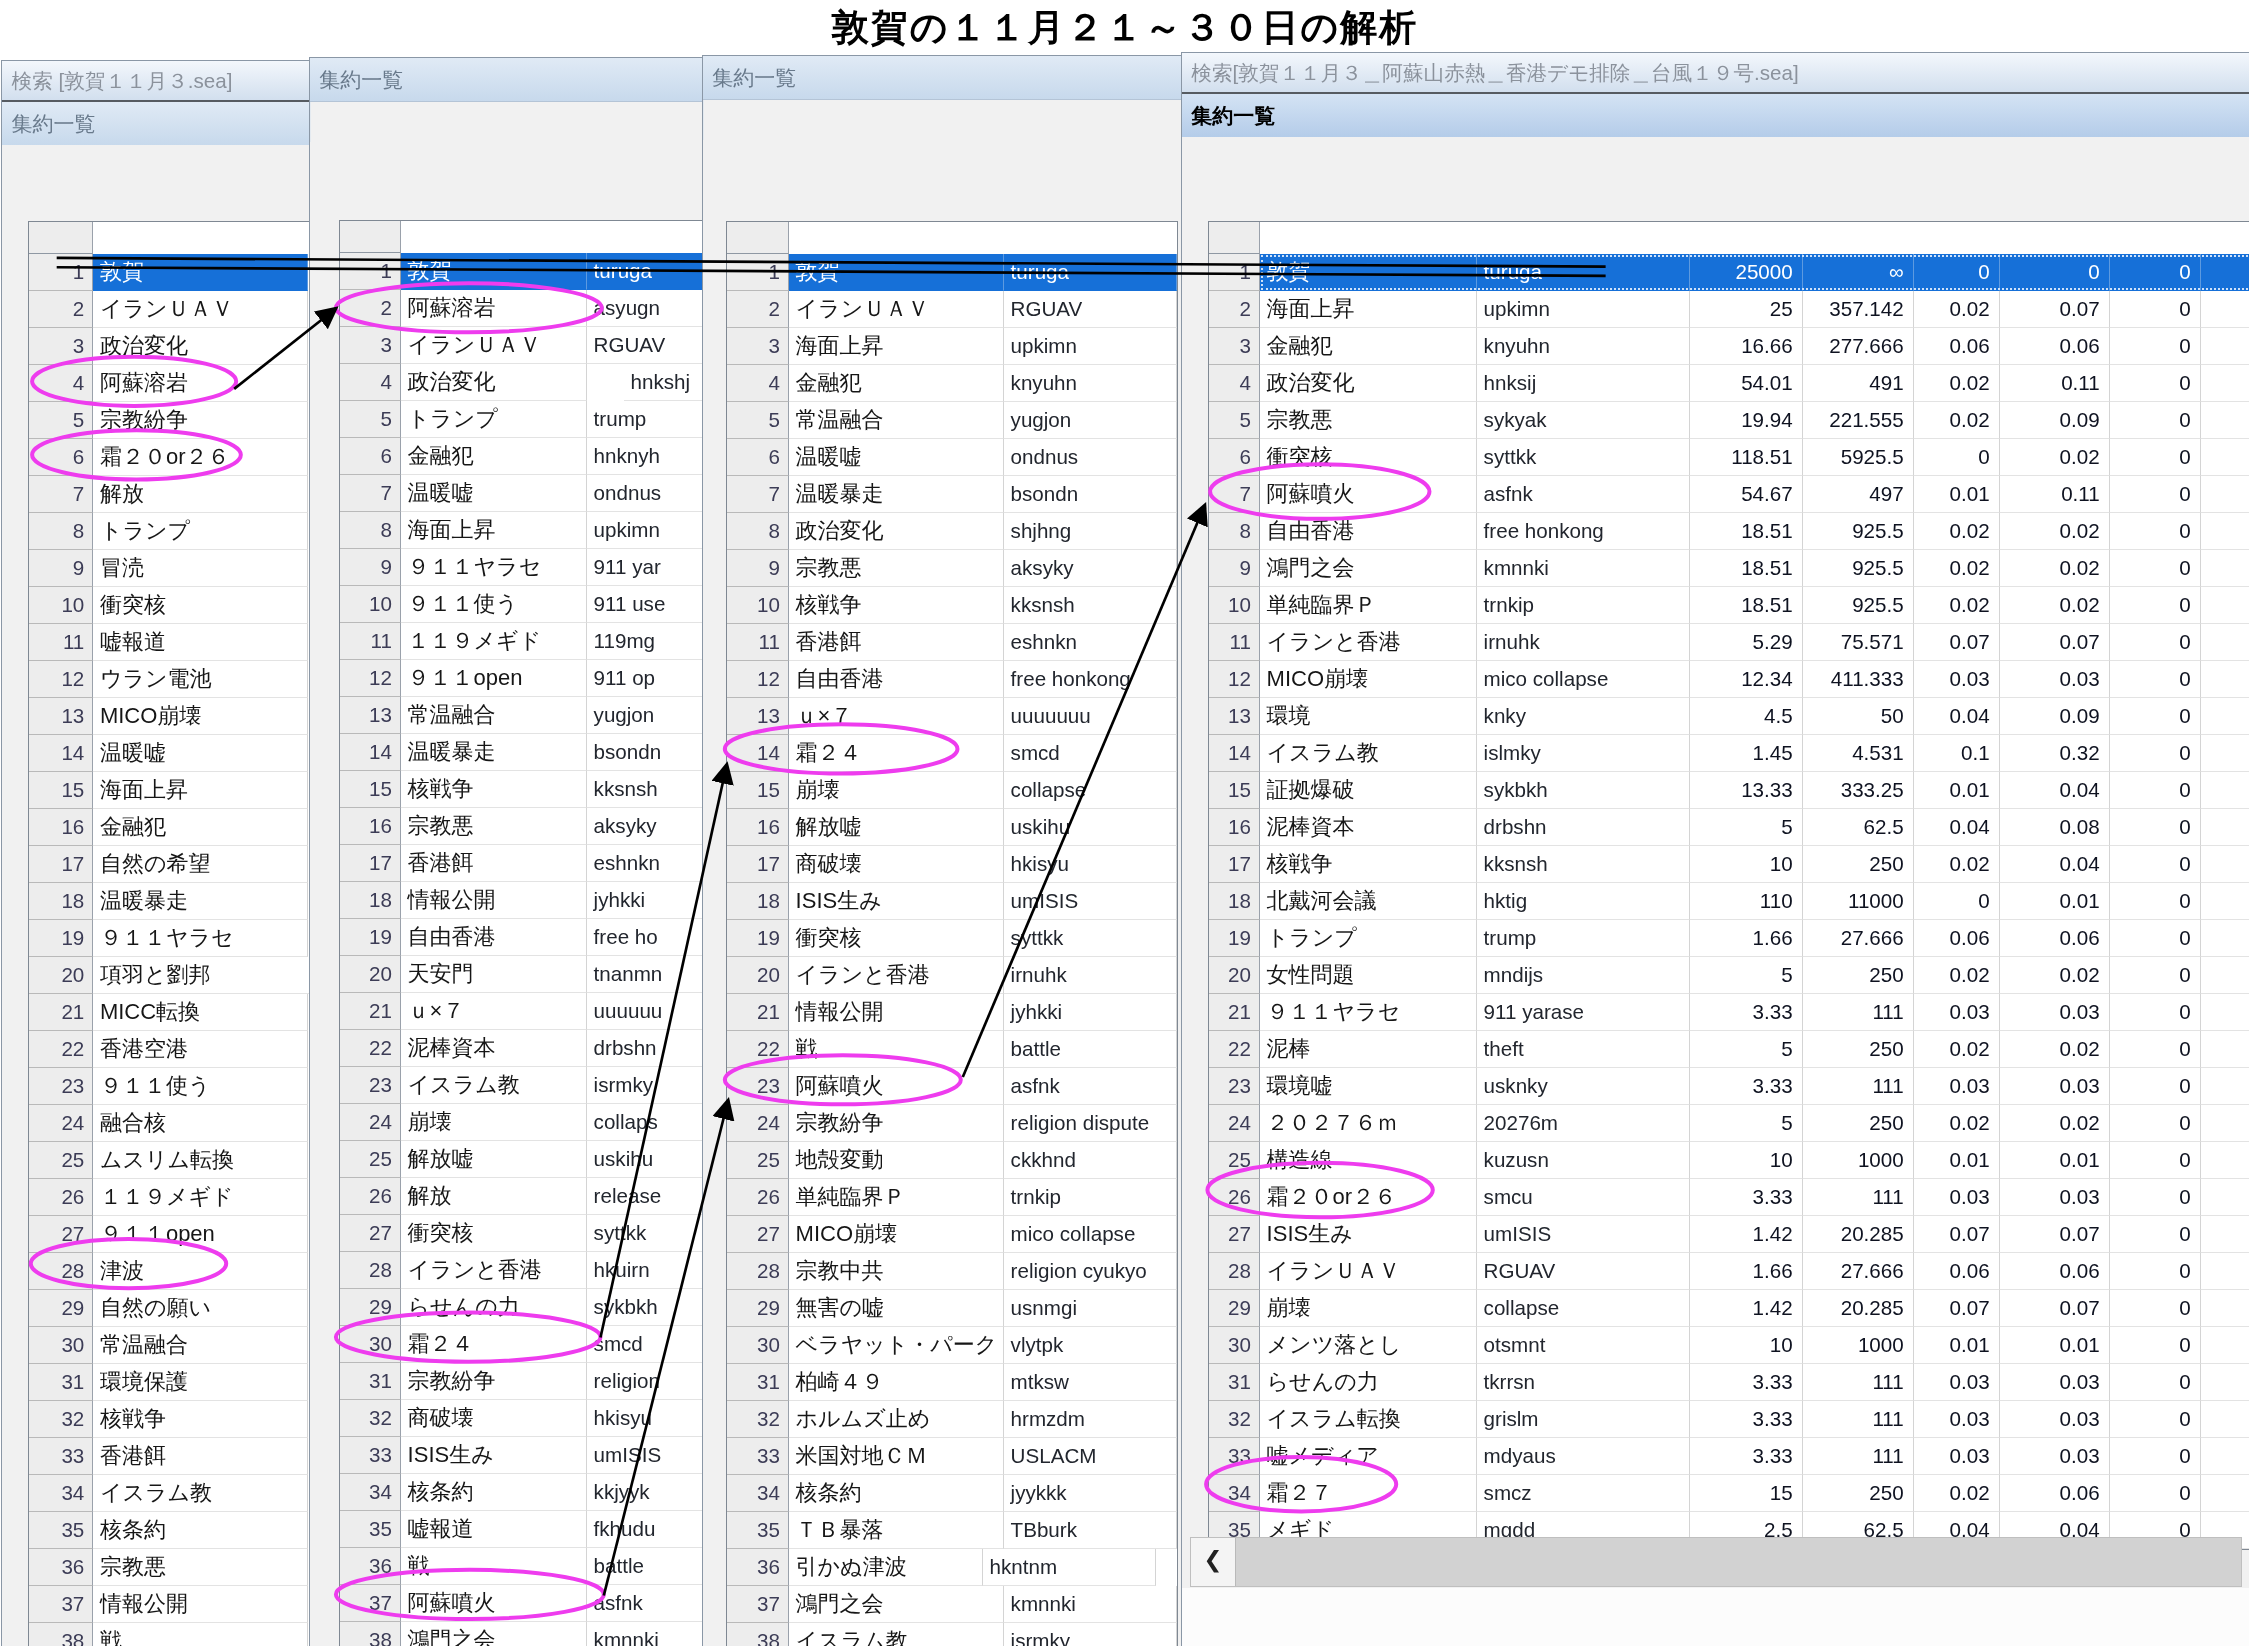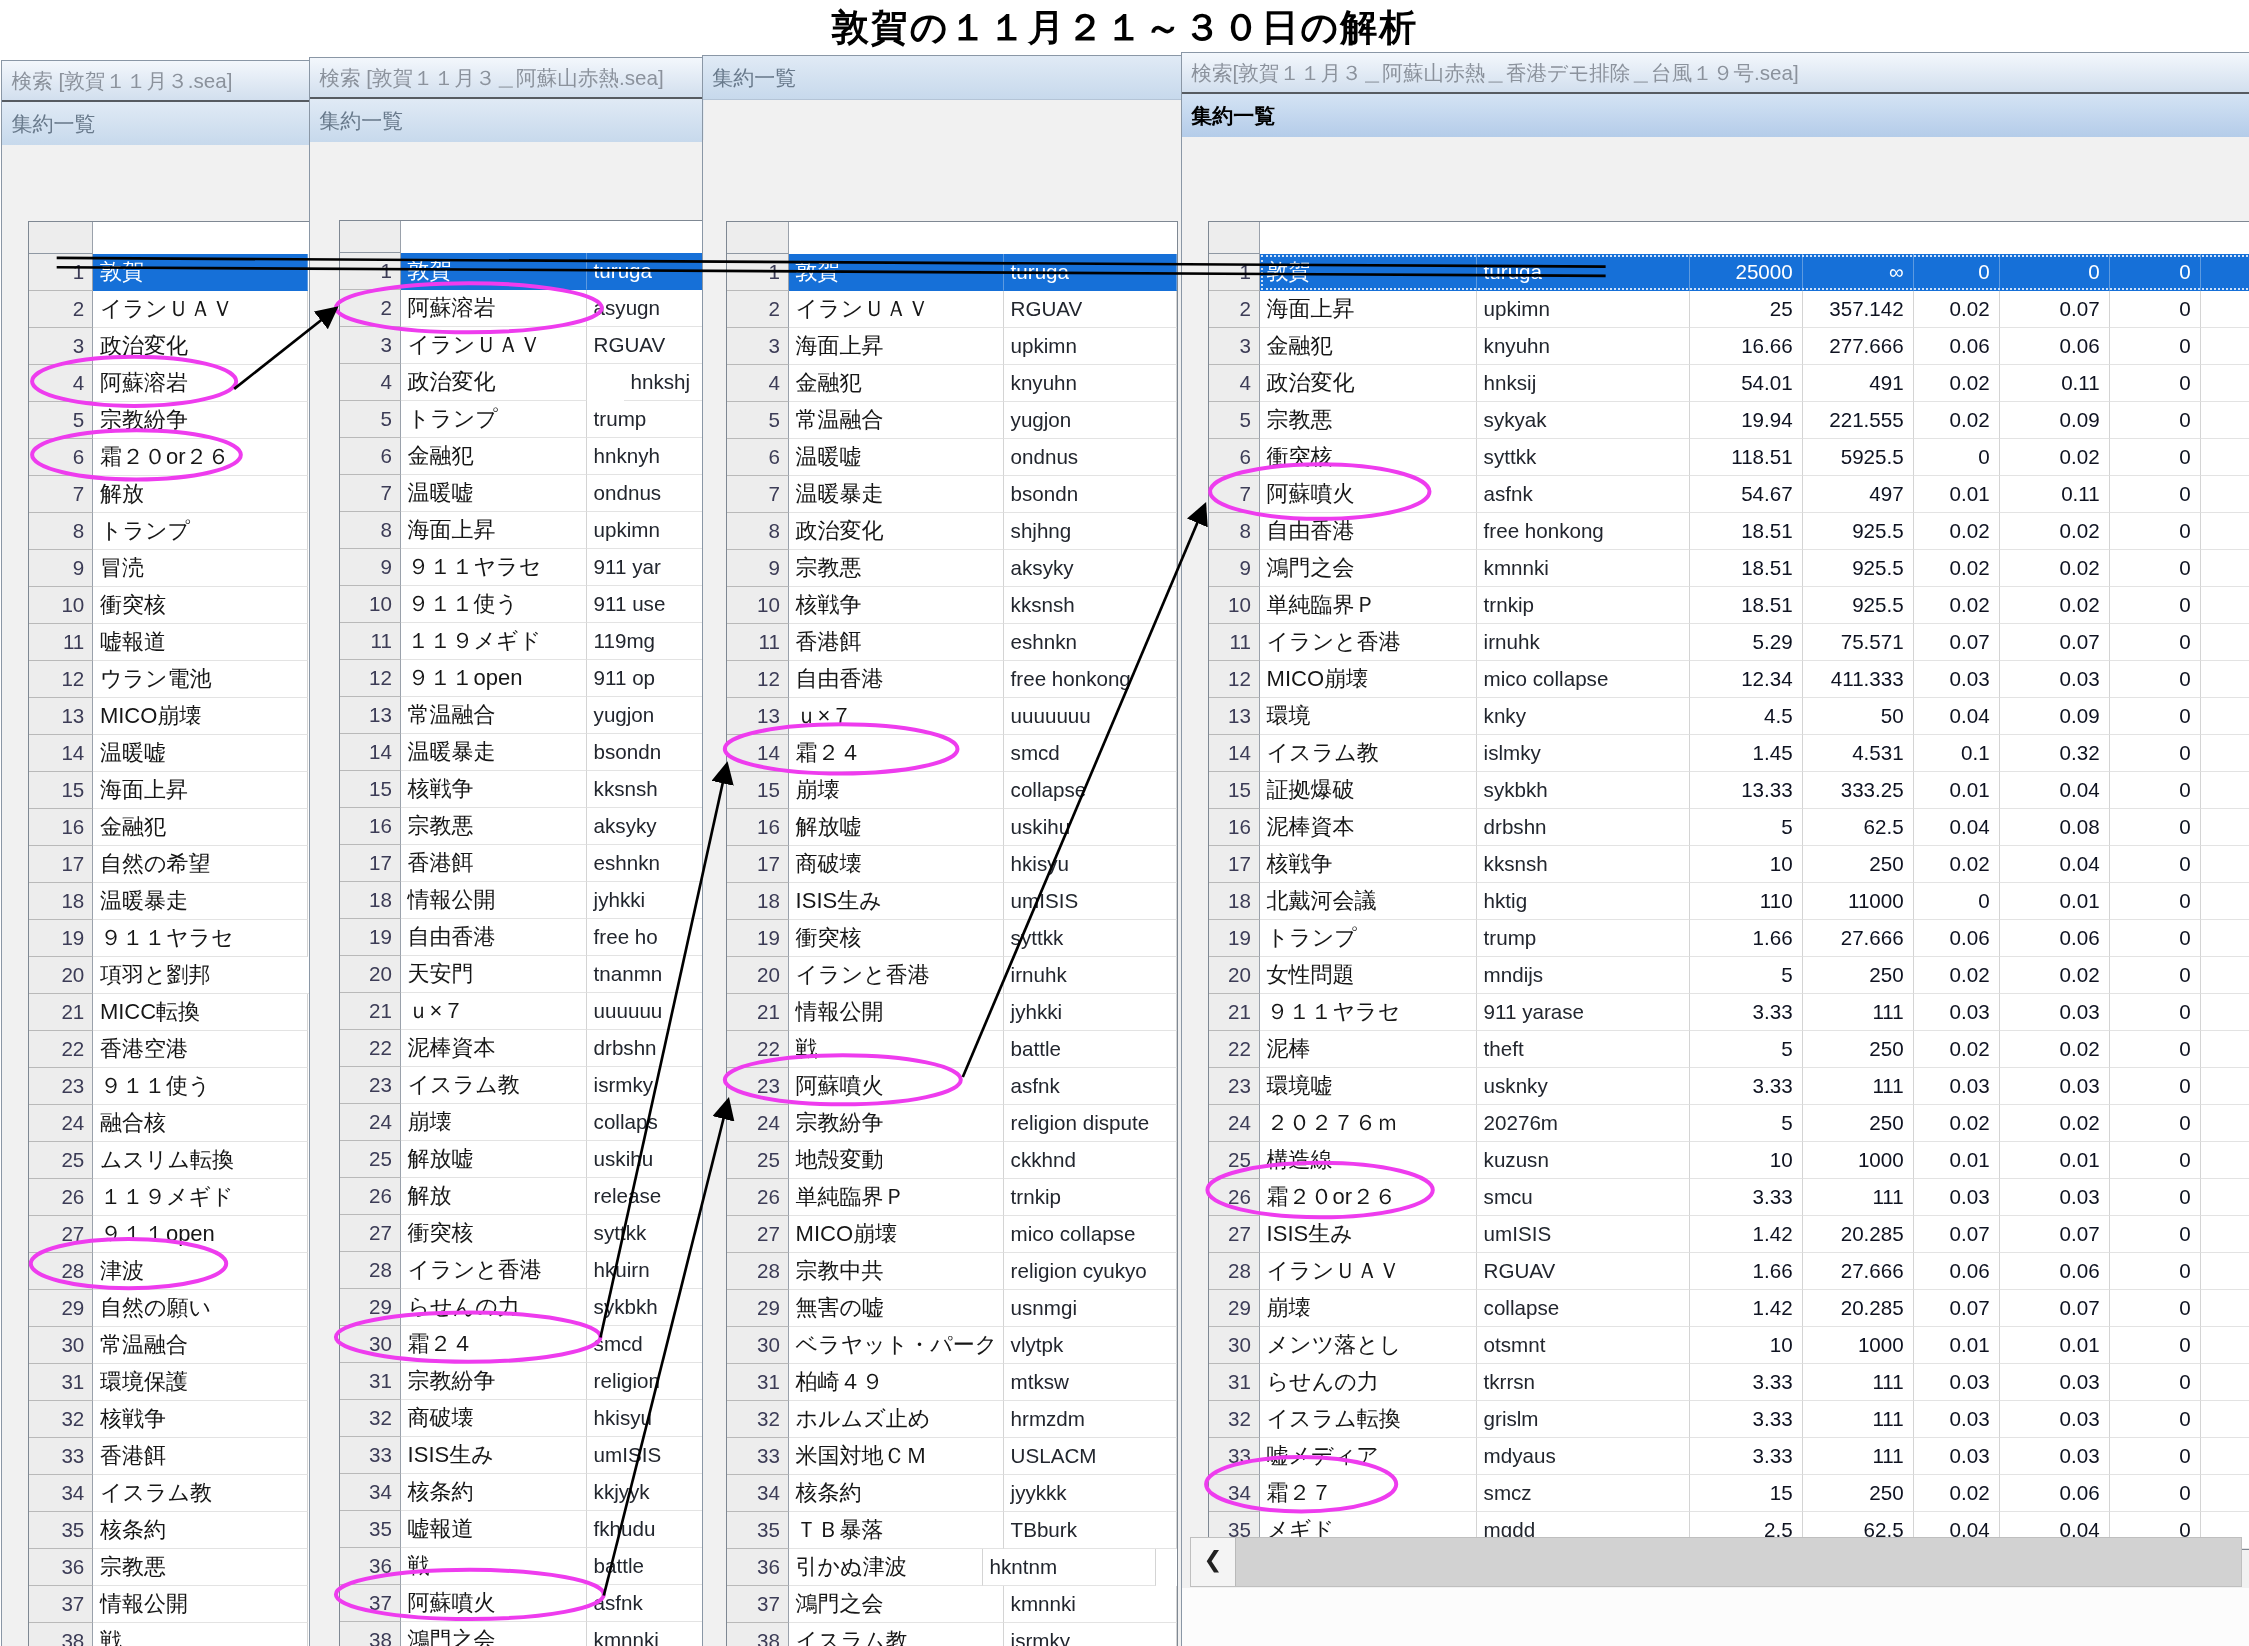--- a/index.html
+++ b/index.html
@@ -311,21 +311,20 @@
           <div class="ncell" style="width: 64px;">38</div>
           <div class="cellwrap">
             <div class="cell" style="width: 215px;">戦</div>
           </div>
         </div>
       </div>
   </div>
 </div>
 
 <div class="win" id="win2" style="left: 309px; top: 57px; width: 394px; height: 1589px; z-index: 2;">
-  <div class="titlebar">検索 [敦賀１１月３＿阿蘇山赤熱.sea]</div>
   <div class="subheader">集約一覧</div>
   <div class="content">
     <div class="tbl" style="left: 29px; top: 78px; width: 406px;">
         <div class="hrow">
           <div class="hcell num" style="width: 61px; height: 32px;"></div>
           <div class="hcell" style="width: 186px; height: 32px;">日本語</div>
           <div class="hcell" style="width: 160px; height: 32px;">英語</div>
         </div>
         <div class="row sel">
           <div class="ncell" style="width: 61px;">1</div>

